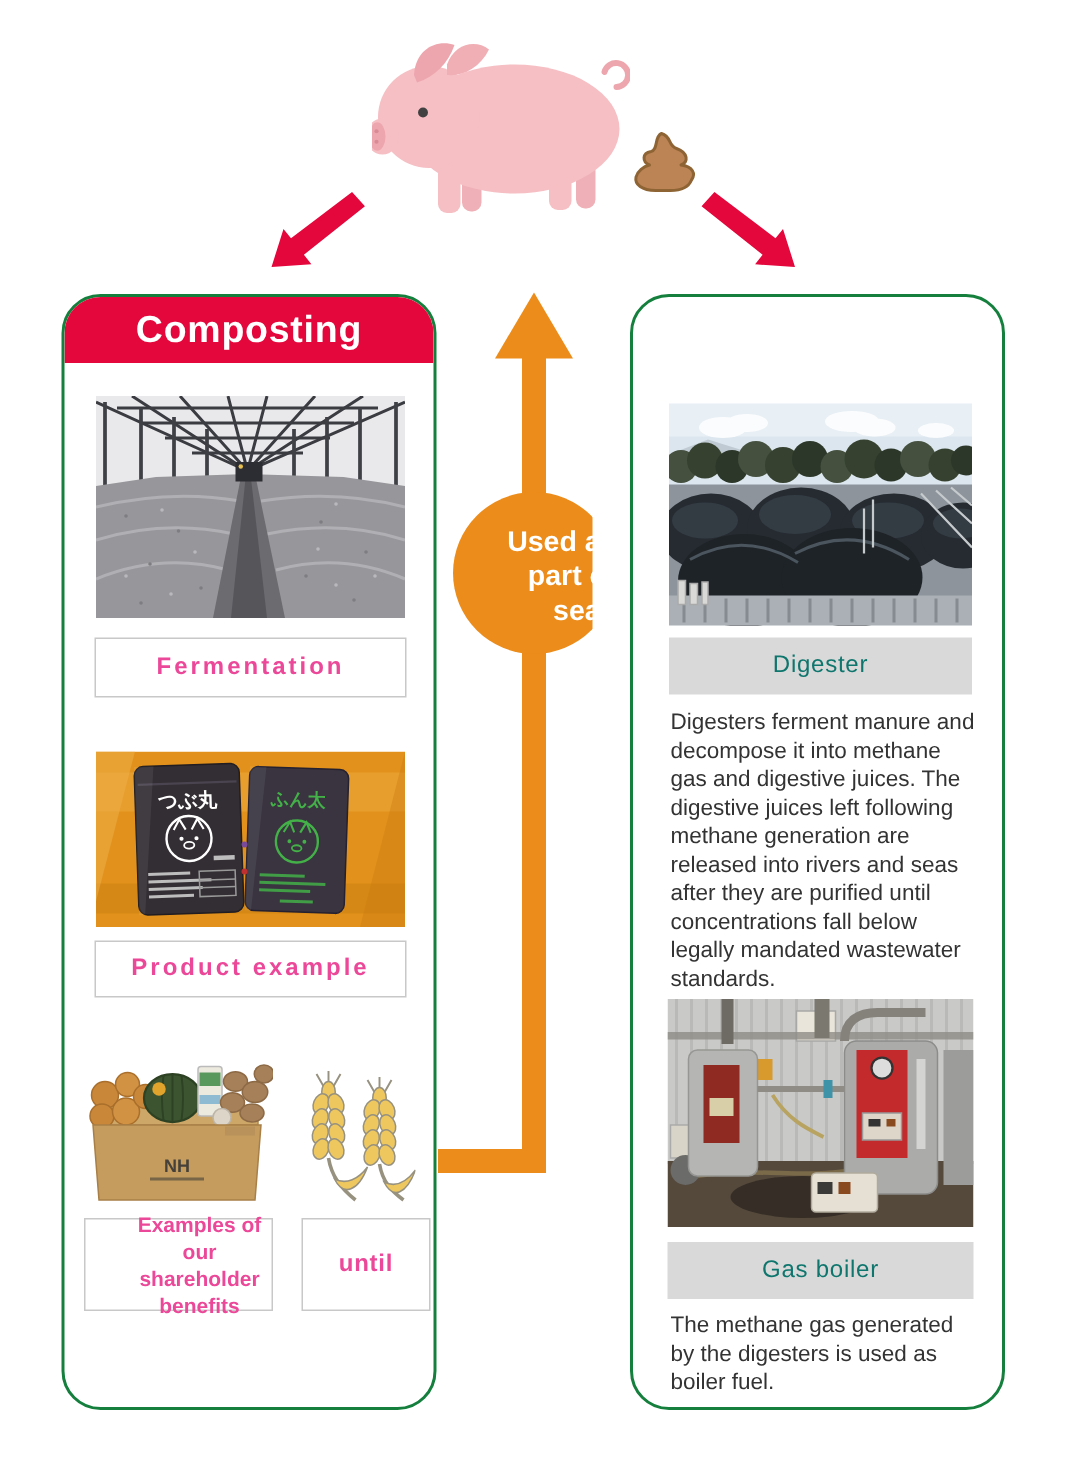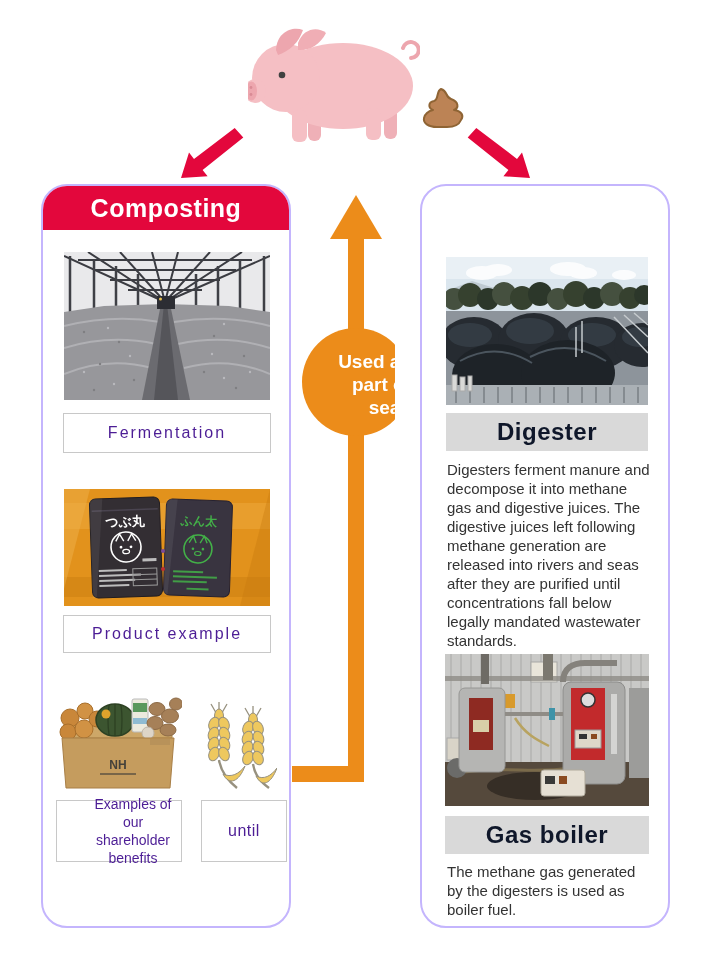--- a/index.html
+++ b/index.html
@@ -1,40 +1,40 @@
 <!DOCTYPE html>
 <html><head>
 <meta charset="utf-8">
 <style>
   * { margin:0; padding:0; box-sizing:border-box; }
   body { background:#fff; font-family:"Liberation Sans", sans-serif; }
   .stage { position:relative; width:710px; height:979px; background:#ffffff; overflow:hidden; }
   .abs { position:absolute; }
 
   
-  .panel { position:absolute; top:184px; width:250px; height:744px; background:#fff;
-           border:2px solid #c4b5fd; border-radius:26px; overflow:hidden; }
+  .panel { position:absolute; top:196px; width:250px; height:744px; background:#fff;
+           border:2px solid #15803d; border-radius:26px; overflow:hidden; }
   #panel-left  { left:41px; }
   #panel-right { left:420px; }
   .panel-header { position:absolute; top:0; left:0; right:0; height:44px; background:#e3073c;
                   color:#fff; font-size:25px; font-weight:bold; letter-spacing:.5px;
                   display:flex; align-items:center; justify-content:center; }
 
   
-  .caption-box { position:absolute; background:#fff; border:1px solid #c8c8c8; color:#4c1d95;
+  .caption-box { position:absolute; background:#fff; border:1px solid #c8c8c8; color:#ec4899;
                  display:flex; flex-direction:column; align-items:center; justify-content:center;
-                 text-align:center; }
+                 text-align:center;font-weight:bold; }
   #ferm-caption    { left:20px; top:227px; width:208px; height:40px; font-size:16px; letter-spacing:2px; }
   #product-caption { left:20px; top:429px; width:208px; height:38px; font-size:16px; letter-spacing:2px; }
   #benefits-caption{ left:13px; top:614px; width:126px; height:62px; font-size:14px; line-height:18px;padding-left:28px; }
   #wheat-caption   { left:158px; top:614px; width:86px; height:62px; font-size:16px; letter-spacing:.5px; }
 
   
-  .gray-label { position:absolute; background:#d9d9d9; color:#0f172a; font-size:24px; letter-spacing:.5px;
-                display:flex; align-items:center; justify-content:center;font-weight:bold; }
+  .gray-label { position:absolute; background:#d9d9d9; color:#0f766e; font-size:16px; letter-spacing:.5px;
+                display:flex; align-items:center; justify-content:center; }
   #digester-label { left:24px; top:227px; width:202px; height:38px; }
   #boiler-label   { left:23px; top:630px; width:204px; height:38px; }
   .para { position:absolute; color:#333; font-size:15px; line-height:19px; }
   #digester-text { left:25px; top:274px; width:205px; }
   #boiler-text   { left:25px; top:676px; width:205px; }
 
   
   .photo { position:absolute; display:block; }
   #ferm-photo   { left:21px; top:66px;  width:206px; height:148px; }
   #bags-photo   { left:21px; top:303px; width:206px; height:117px; }

